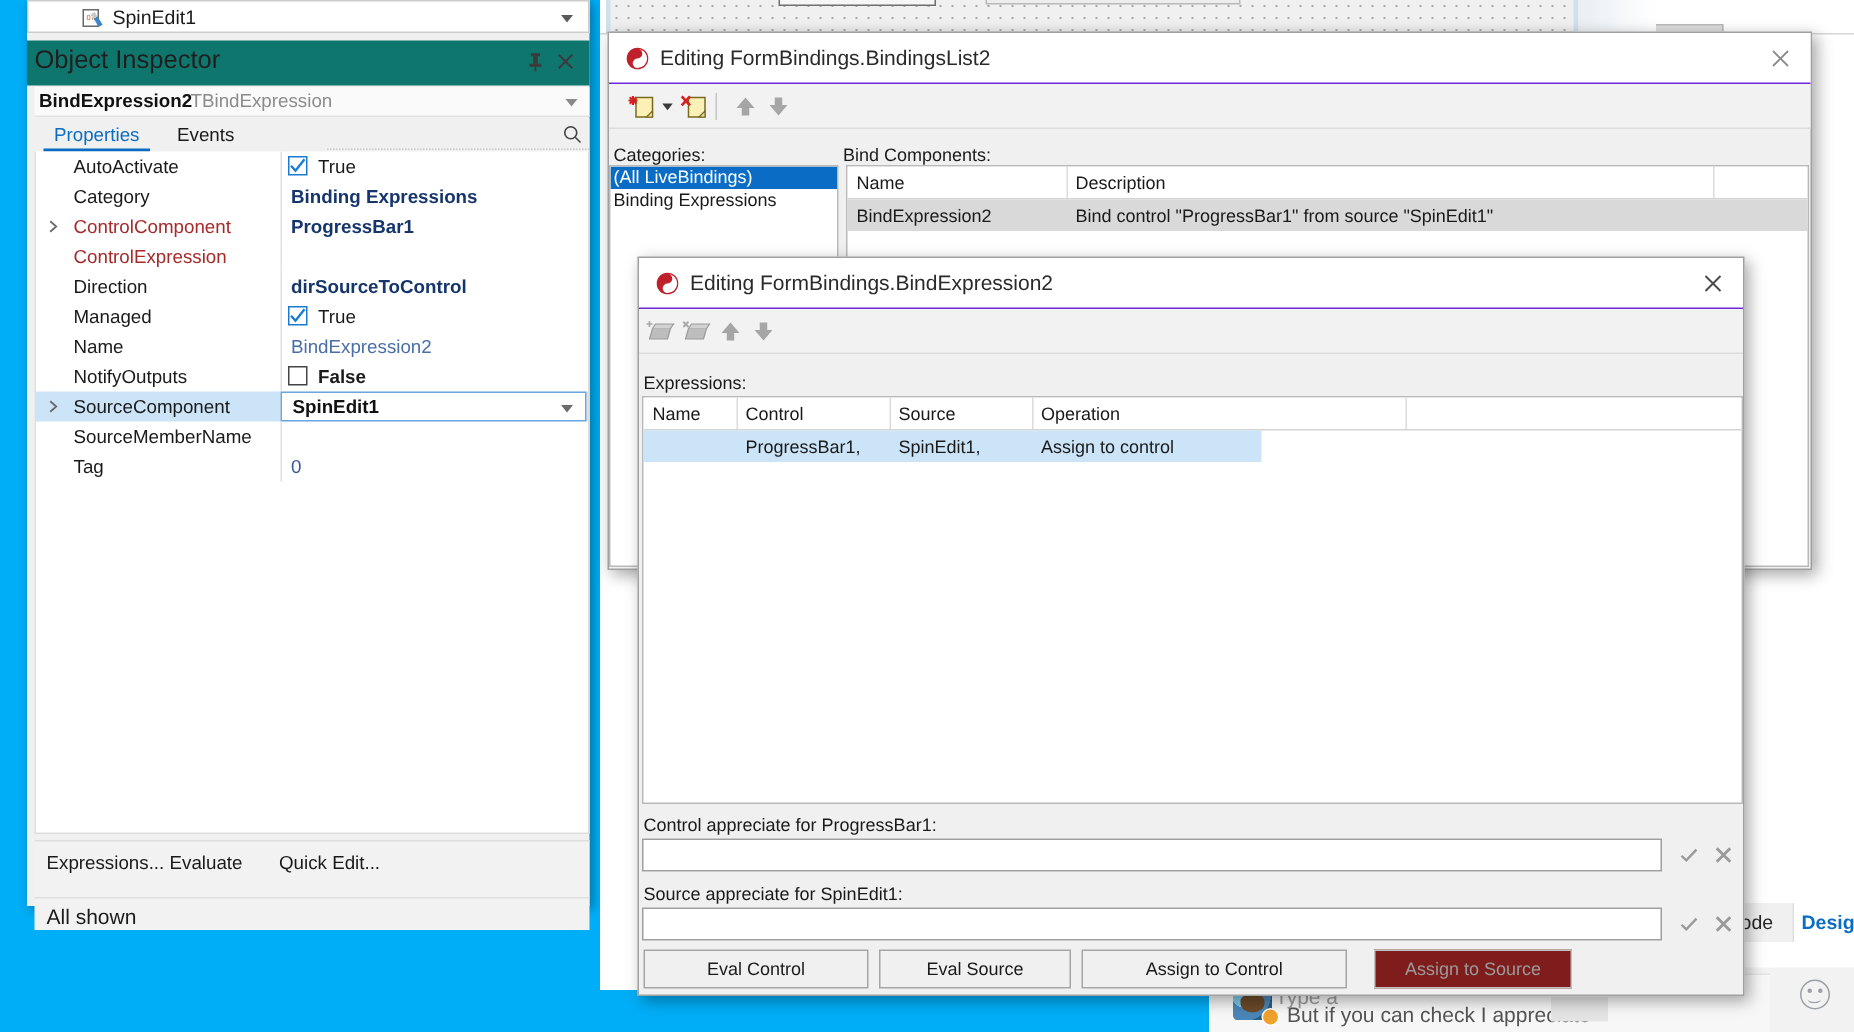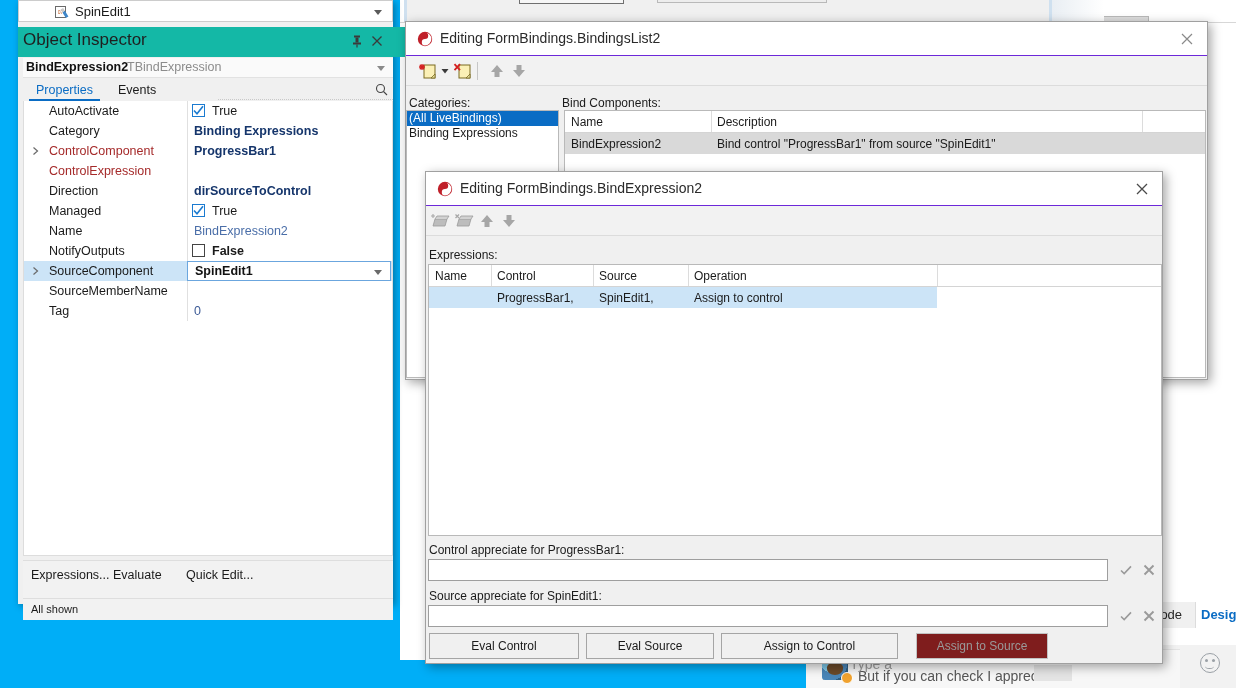--- a/index.html
+++ b/index.html
@@ -154,22 +154,21 @@
     position: absolute; left: 56px; top: 3px; font-size: 13px; color: #1a1a1a;
   }
   .chev {
     width: 0; height: 0; border-left: 4.5px solid transparent;
     border-right: 4.5px solid transparent; border-top: 5px solid #5a5a5a;
   }
   .oi-combo-chev { position: absolute; right: 10px; top: 9px; }
 
   .oi-titlebar {
     position: absolute; left: 0; top: 27px; width: 375px; height: 30px;
-    background: #14b8a6;
-    padding-left: 40px;
+    background: #0f766e;
   }
   .oi-title {
     position: absolute; left: 5px; top: 3px; font-size: 17px; color: #1f1f1f;
   }
   .oi-pin {
     position: absolute; left: 332px; top: 7px; width: 14px; height: 14px;
     cursor: pointer;
   }
   .oi-close {
     position: absolute; left: 352px; top: 7px; width: 14px; height: 14px;
@@ -270,21 +269,21 @@
   }
   .oi-action {
     position: absolute; top: 7px; font-size: 12.5px; color: #1a1a1a; cursor: pointer;
   }
   .oi-statusbar {
     position: absolute; left: 5px; top: 598px; width: 370px; height: 22px;
     background: #f2f2f2; border-top: 1px solid #dedede;
     box-sizing: border-box;
   }
   .oi-status-text {
-    position: absolute; left: 8px; top: 4px; font-size: 11px; color: #1a1a1a;
+    position: absolute; left: 8px; top: 4px; font-size: 14px; color: #1a1a1a;
   }
 
   
   .dlg {
     position: absolute; background: #f0f0f0;
     border: 1px solid #a0a0a0;
     box-shadow: 3px 3px 10px rgba(0,0,0,0.35);
     box-sizing: border-box;
   }
   .dlg-titlebar {
@@ -655,21 +654,21 @@
         <div class="grid-head">
           <span class="gh-cell" style="left:6px">Name</span>
           <span class="gh-cell" style="left:68px">Control</span>
           <span class="gh-cell" style="left:170px">Source</span>
           <span class="gh-cell" style="left:265px">Operation</span>
           <span class="gh-sep" style="left:62px"></span>
           <span class="gh-sep" style="left:164px"></span>
           <span class="gh-sep" style="left:259px"></span>
           <span class="gh-sep" style="left:508px"></span>
         </div>
-        <div class="grid-row sel-blue" style="width: 508px;">
+        <div class="grid-row sel-blue" style="width: 412px;">
           <span class="gr-cell" style="left:6px"></span>
           <span class="gr-cell" style="left:68px">ProgressBar1,</span>
           <span class="gr-cell" style="left:170px">SpinEdit1,</span>
           <span class="gr-cell" style="left:265px">Assign to control</span>
         </div>
       </div>
 
     <div class="sect-label" style="left:3px; top:371px;">Control appreciate for ProgressBar1:</div>
     <div class="txtfield" style="left:2px; top:387px; width:680px; height:22px;"></div>
     <div class="vicon" style="left:693px; top:391px;">

